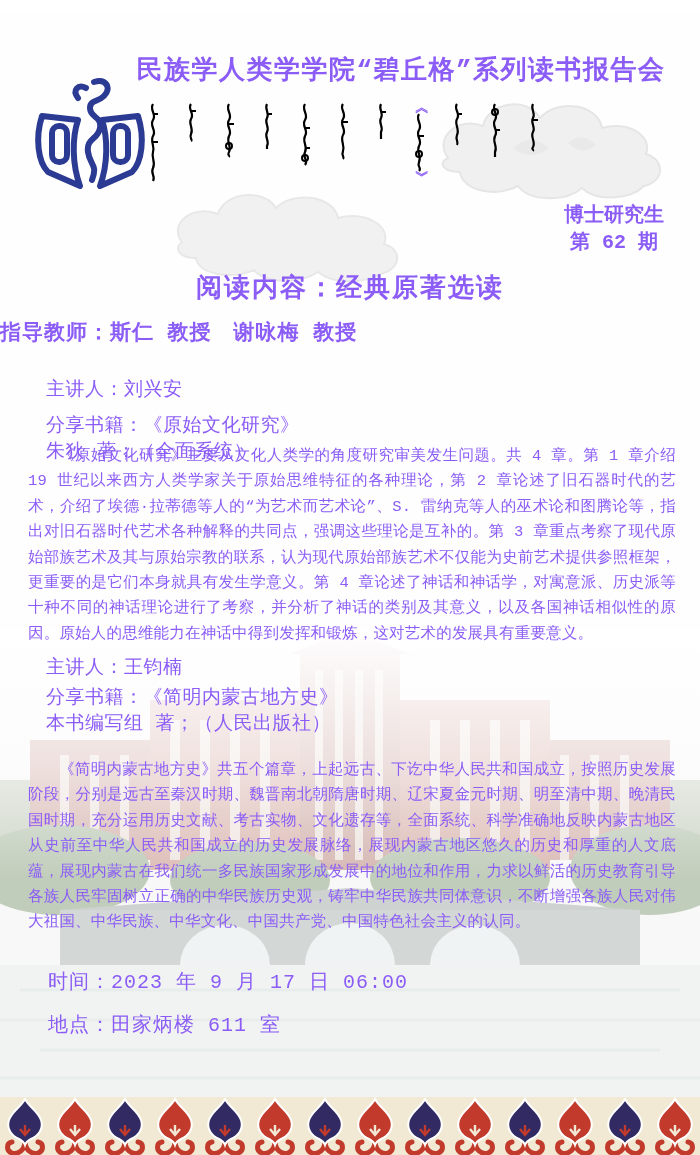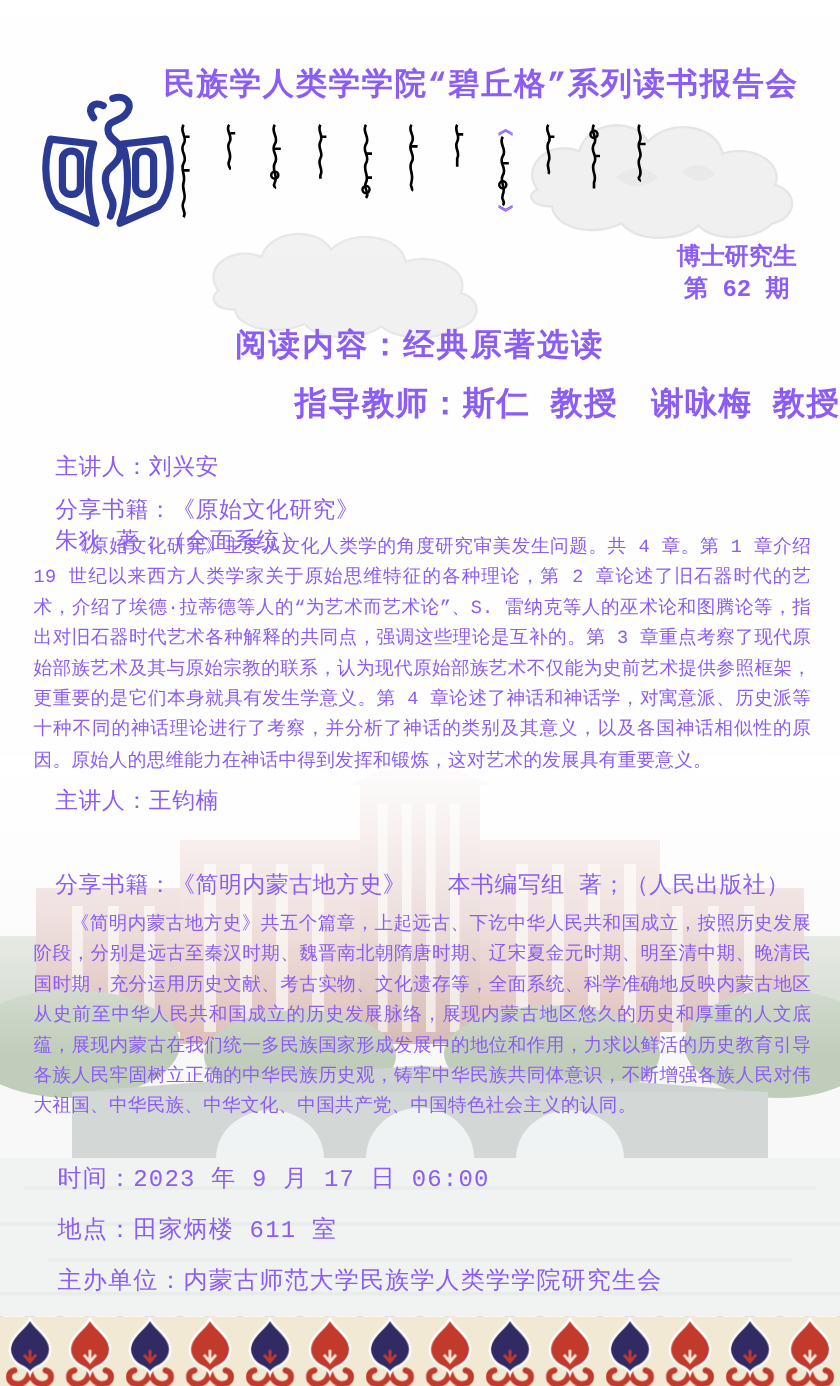--- a/index.html
+++ b/index.html
@@ -27,29 +27,29 @@
   .script-item{display:flex;flex-direction:column;align-items:center;}
   .script-quote{font-size:13px;line-height:10px;transform:rotate(90deg);font-weight:bold;}
   .grad-badge{
     position:absolute;right:36px;top:190px;z-index:2;
     text-align:center;font-size:20px;font-weight:bold;line-height:27px;
   }
   
   .h-reading{position:absolute;left:0;top:258px;width:100%;z-index:2;
     text-align:center;font-size:26px;font-weight:bold;letter-spacing:2px;}
   .h-advisor{position:absolute;left:0;top:306px;width:100%;z-index:2;
-    text-align:right;font-size:27px;font-weight:bold;letter-spacing:1px;}
+    text-align:left;font-size:21px;font-weight:bold;letter-spacing:1px;}
   
   .speaker{position:absolute;left:46px;z-index:2;font-size:19px;letter-spacing:.5px;}
   .bookline{position:absolute;left:46px;right:42px;z-index:2;display:flex;
     justify-content:space-between;font-size:19px;letter-spacing:.5px;}
   .abstract{position:absolute;left:28px;width:648px;z-index:2;margin:0;
     font-size:15.5px;line-height:25.4px;text-align:justify;text-indent:2em;letter-spacing:.2px;}
   .s1-speaker{top:364px;} .s1-book{top:400px;flex-direction:column;} .s1-abs{top:432px;}
-  .s2-speaker{top:642px;} .s2-book{top:712px;} .s2-abs{top:746px;}
+  .s2-speaker{top:642px;} .s2-book{top:672px;flex-direction:column;} .s2-abs{top:746px;}
   
   .info{position:absolute;left:48px;z-index:2;font-size:20px;letter-spacing:1px;font-weight:500;}
   .info-time{top:956px;} .info-venue{top:999px;} .info-org{top:1041px;}
   
   .border-strip{position:absolute;left:0;top:1085px;width:700px;height:70px;z-index:3;}
 </style>
 </head>
 <body>
 
 <div class="poster">
@@ -197,21 +197,20 @@
 
   <div class="speaker s2-speaker">主讲人：王钧楠</div>
   <div class="bookline s2-book">
     <span>分享书籍：《简明内蒙古地方史》</span>
     <span>本书编写组 著；（人民出版社）</span>
   </div>
   <p class="abstract s2-abs">《简明内蒙古地方史》共五个篇章，上起远古、下讫中华人民共和国成立，按照历史发展阶段，分别是远古至秦汉时期、魏晋南北朝隋唐时期、辽宋夏金元时期、明至清中期、晚清民国时期，充分运用历史文献、考古实物、文化遗存等，全面系统、科学准确地反映内蒙古地区从史前至中华人民共和国成立的历史发展脉络，展现内蒙古地区悠久的历史和厚重的人文底蕴，展现内蒙古在我们统一多民族国家形成发展中的地位和作用，力求以鲜活的历史教育引导各族人民牢固树立正确的中华民族历史观，铸牢中华民族共同体意识，不断增强各族人民对伟大祖国、中华民族、中华文化、中国共产党、中国特色社会主义的认同。</p>
 
   <div class="info info-time">时间：2023 年 9 月 17 日  06:00</div>
   <div class="info info-venue">地点：田家炳楼 611 室</div>
-  <div class="info info-org">主办单位：内蒙古师范大学民族学人类学学院研究生会</div>
 
   <svg class="border-strip" viewBox="0 0 700 70" preserveAspectRatio="none">
     <defs>
       <path id="sp" d="M0,0 C4,8 13,12 16,21 C19,30 13,37 6,40 C3,41.5 1,43 0,46 C-1,43 -3,41.5 -6,40 C-13,37 -19,30 -16,21 C-13,12 -4,8 0,0 Z"></path>
       <g id="volutes">
         <g fill="none" stroke="#c23a2b" stroke-width="5" stroke-linecap="round">
           <path d="M0,44 C0,53 -7,58 -13,56 C-19,54 -19,46 -13,45"></path>
           <path d="M0,44 C0,53 7,58 13,56 C19,54 19,46 13,45"></path>
         </g>
       </g>

